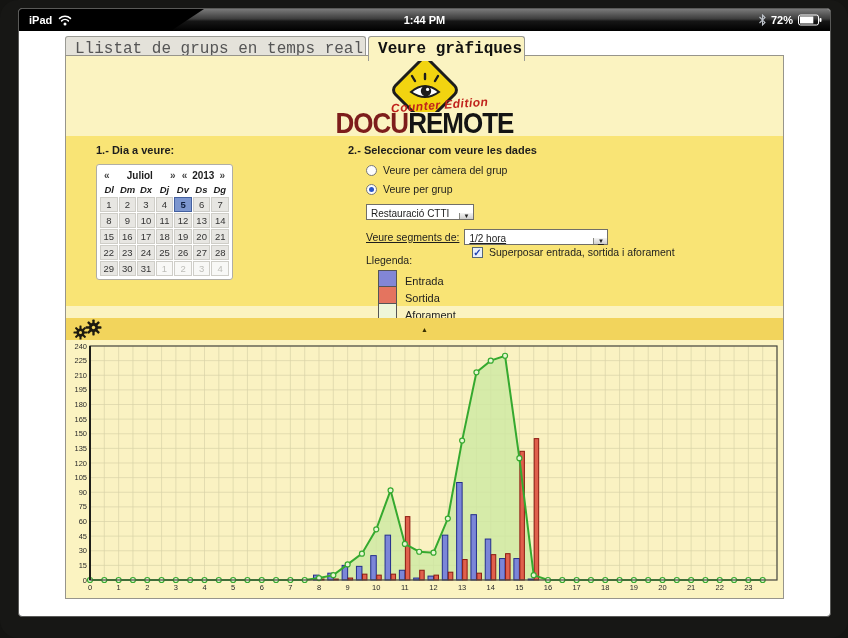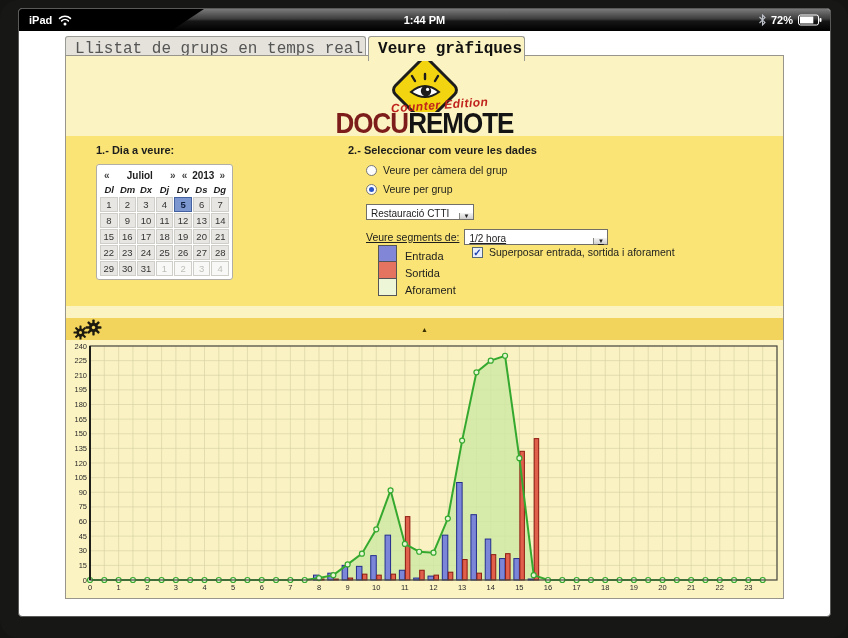--- a/index.html
+++ b/index.html
@@ -244,20 +244,21 @@
         </div>
 
         <div class="seg-row">
           <span>Veure segments de:</span>
           <span class="selectbox">
             <span class="val">1/2 hora</span>
             <span class="btn">▼</span>
           </span>
         </div>
 
+        <div class="legend-title">Llegenda:</div>
         <div class="legend" id="legend">
             <div class="leg-row">
               <span class="leg-swatch" style="background: rgb(130, 134, 214);"></span>
               <span>Entrada</span>
             </div>
             <div class="leg-row">
               <span class="leg-swatch" style="background: rgb(228, 116, 95);"></span>
               <span>Sortida</span>
             </div>
             <div class="leg-row">

